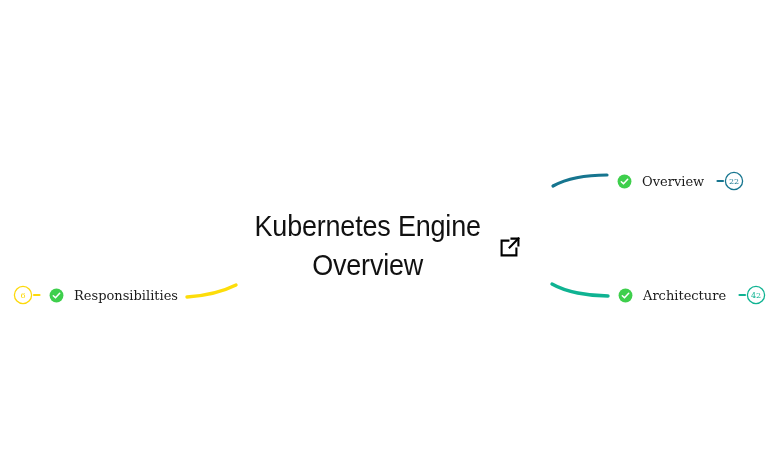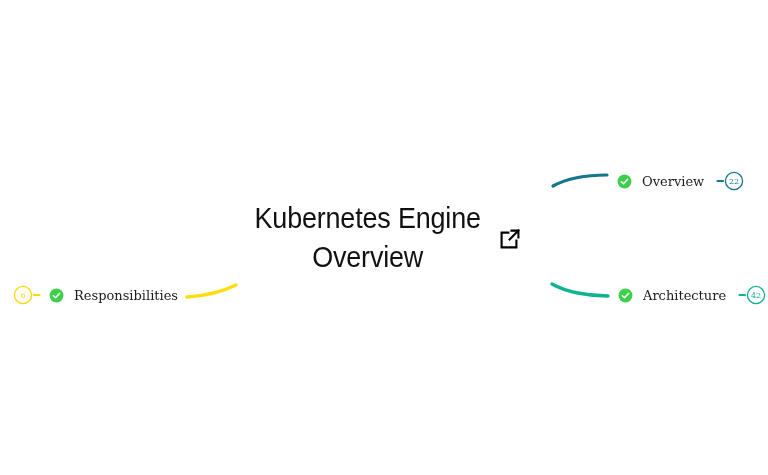--- a/index.html
+++ b/index.html
@@ -31,21 +31,21 @@
     top: 0;
     width: 768px;
     height: 475px;
     pointer-events: none;
   }
 
   
   .root-node {
     position: absolute;
     left: 232px;
-    top: 196px;
+    top: 204px;
     width: 304px;
     height: 84px;
     display: flex;
     align-items: center;
     justify-content: center;
     gap: 8px;
   }
   .root-title {
     font-family: "Liberation Sans Narrow", "Liberation Sans", sans-serif;
     font-size: 29px;

